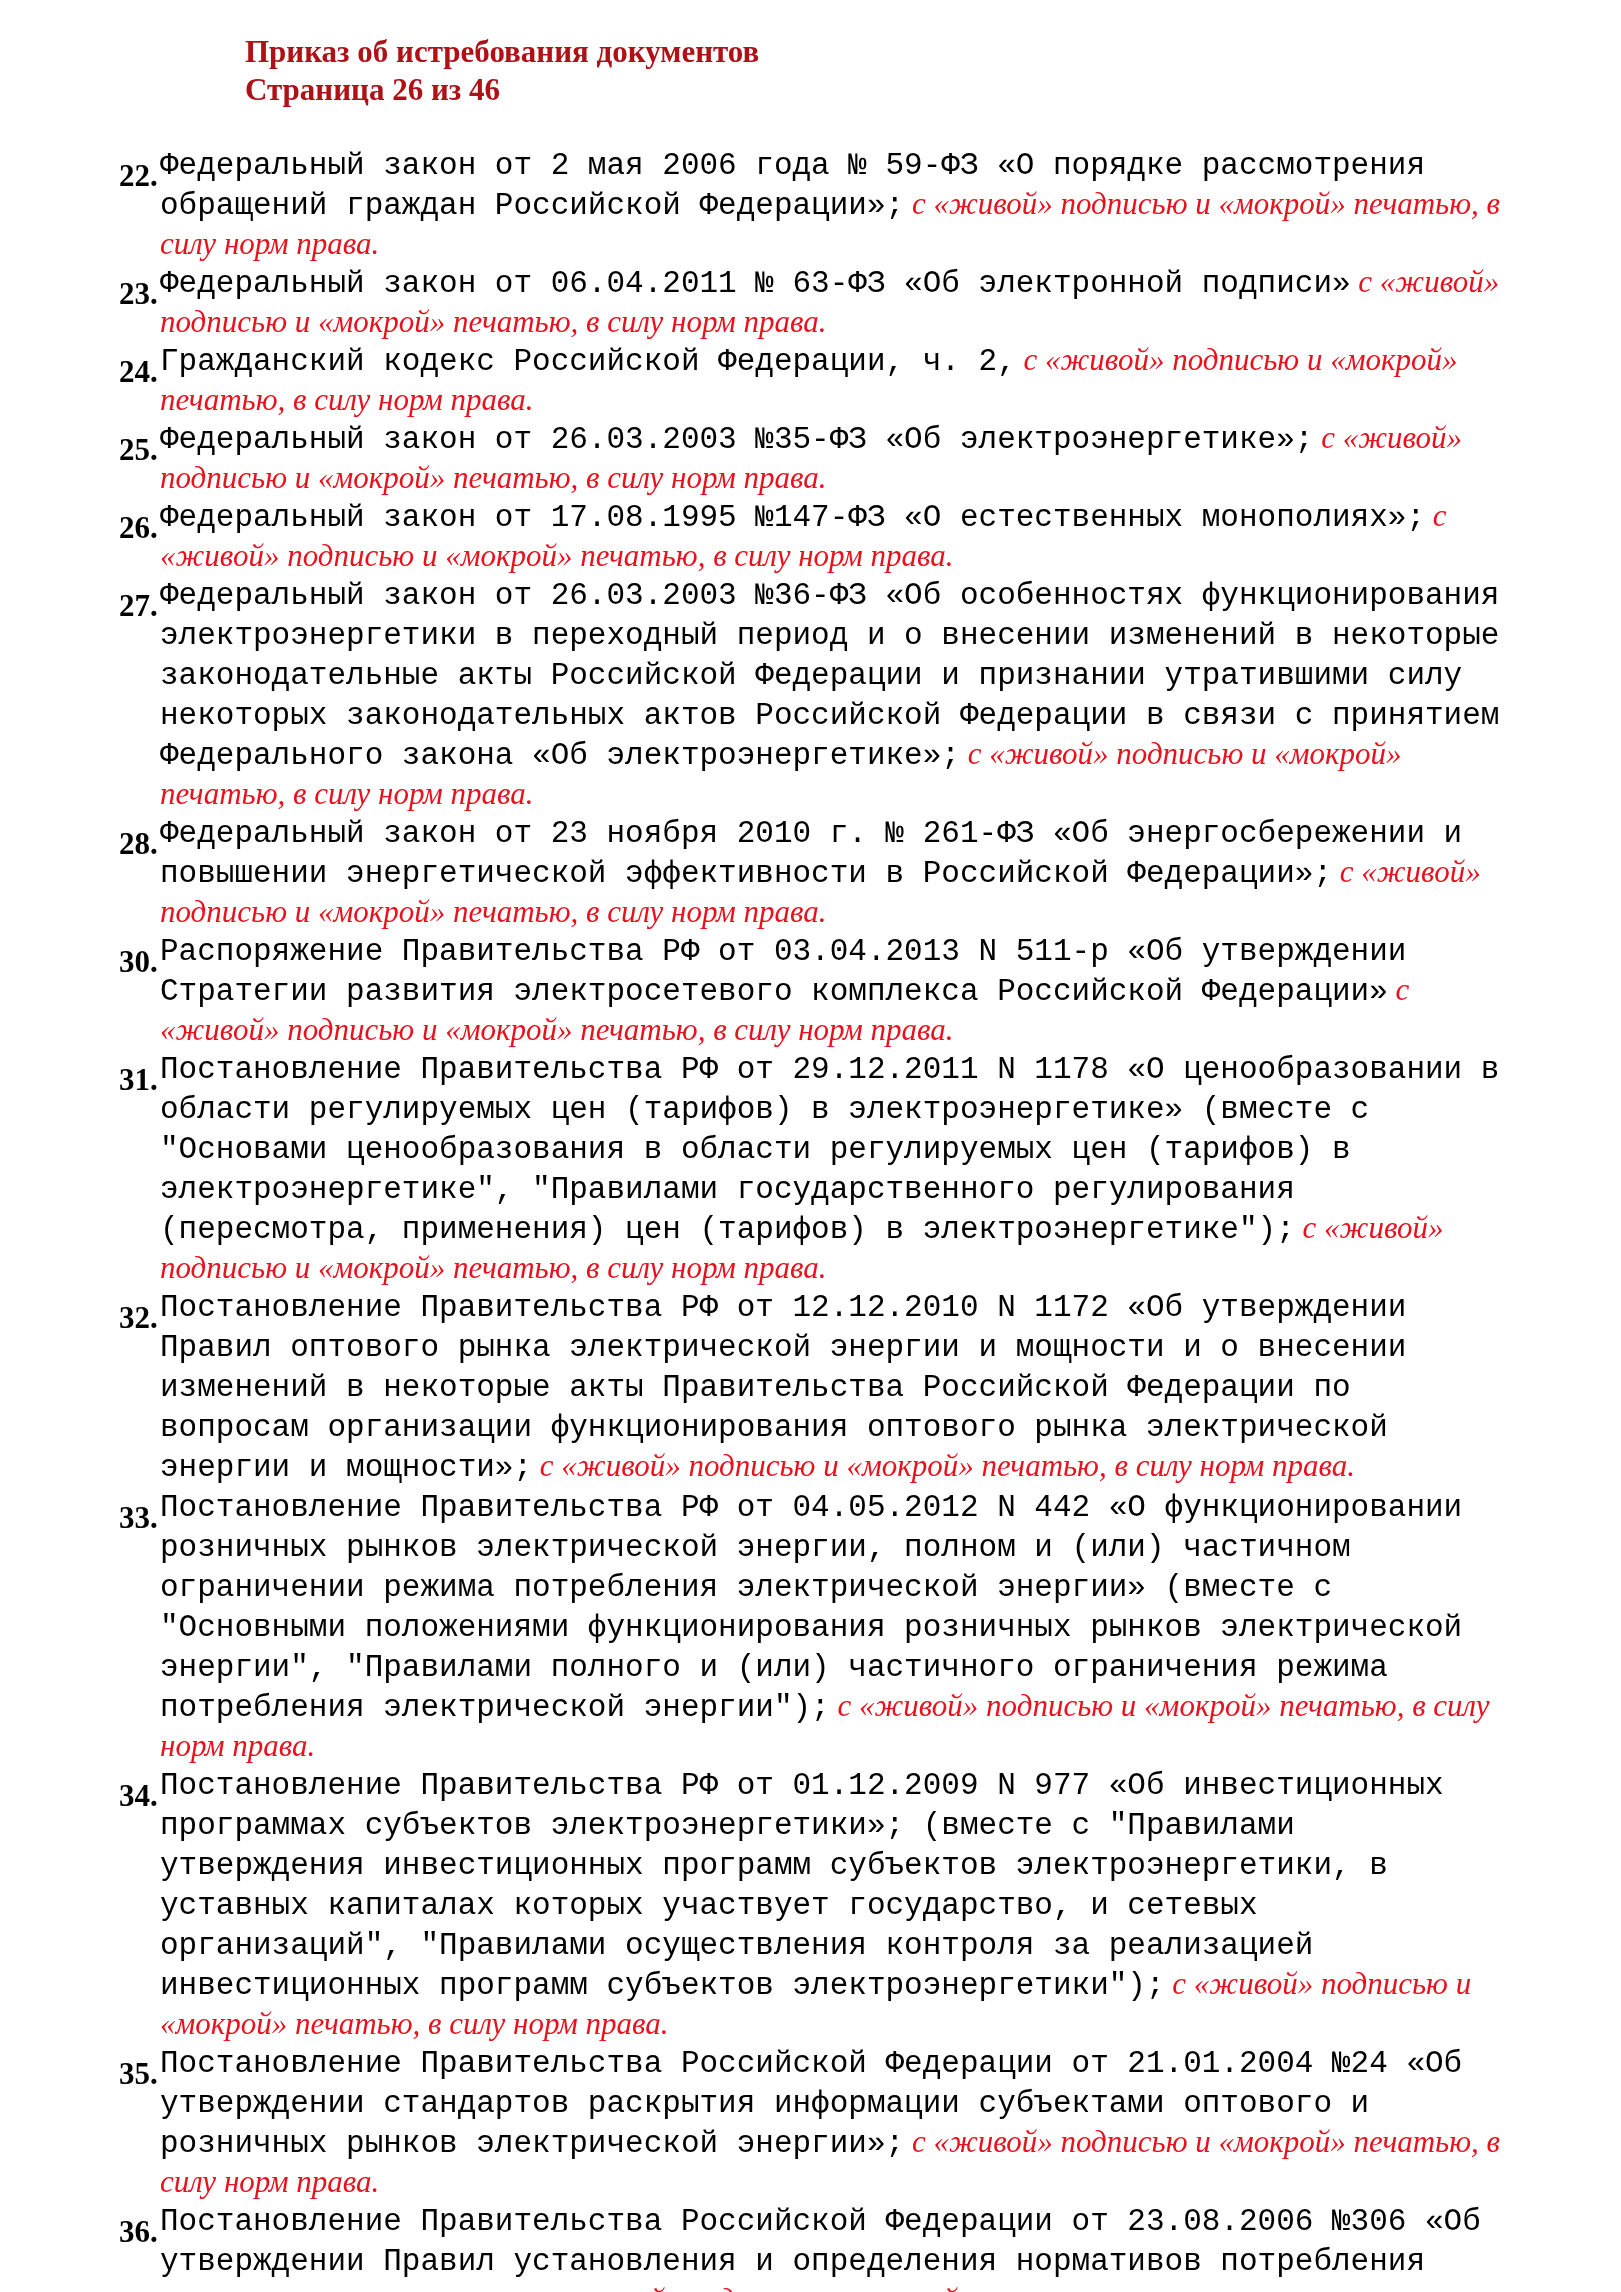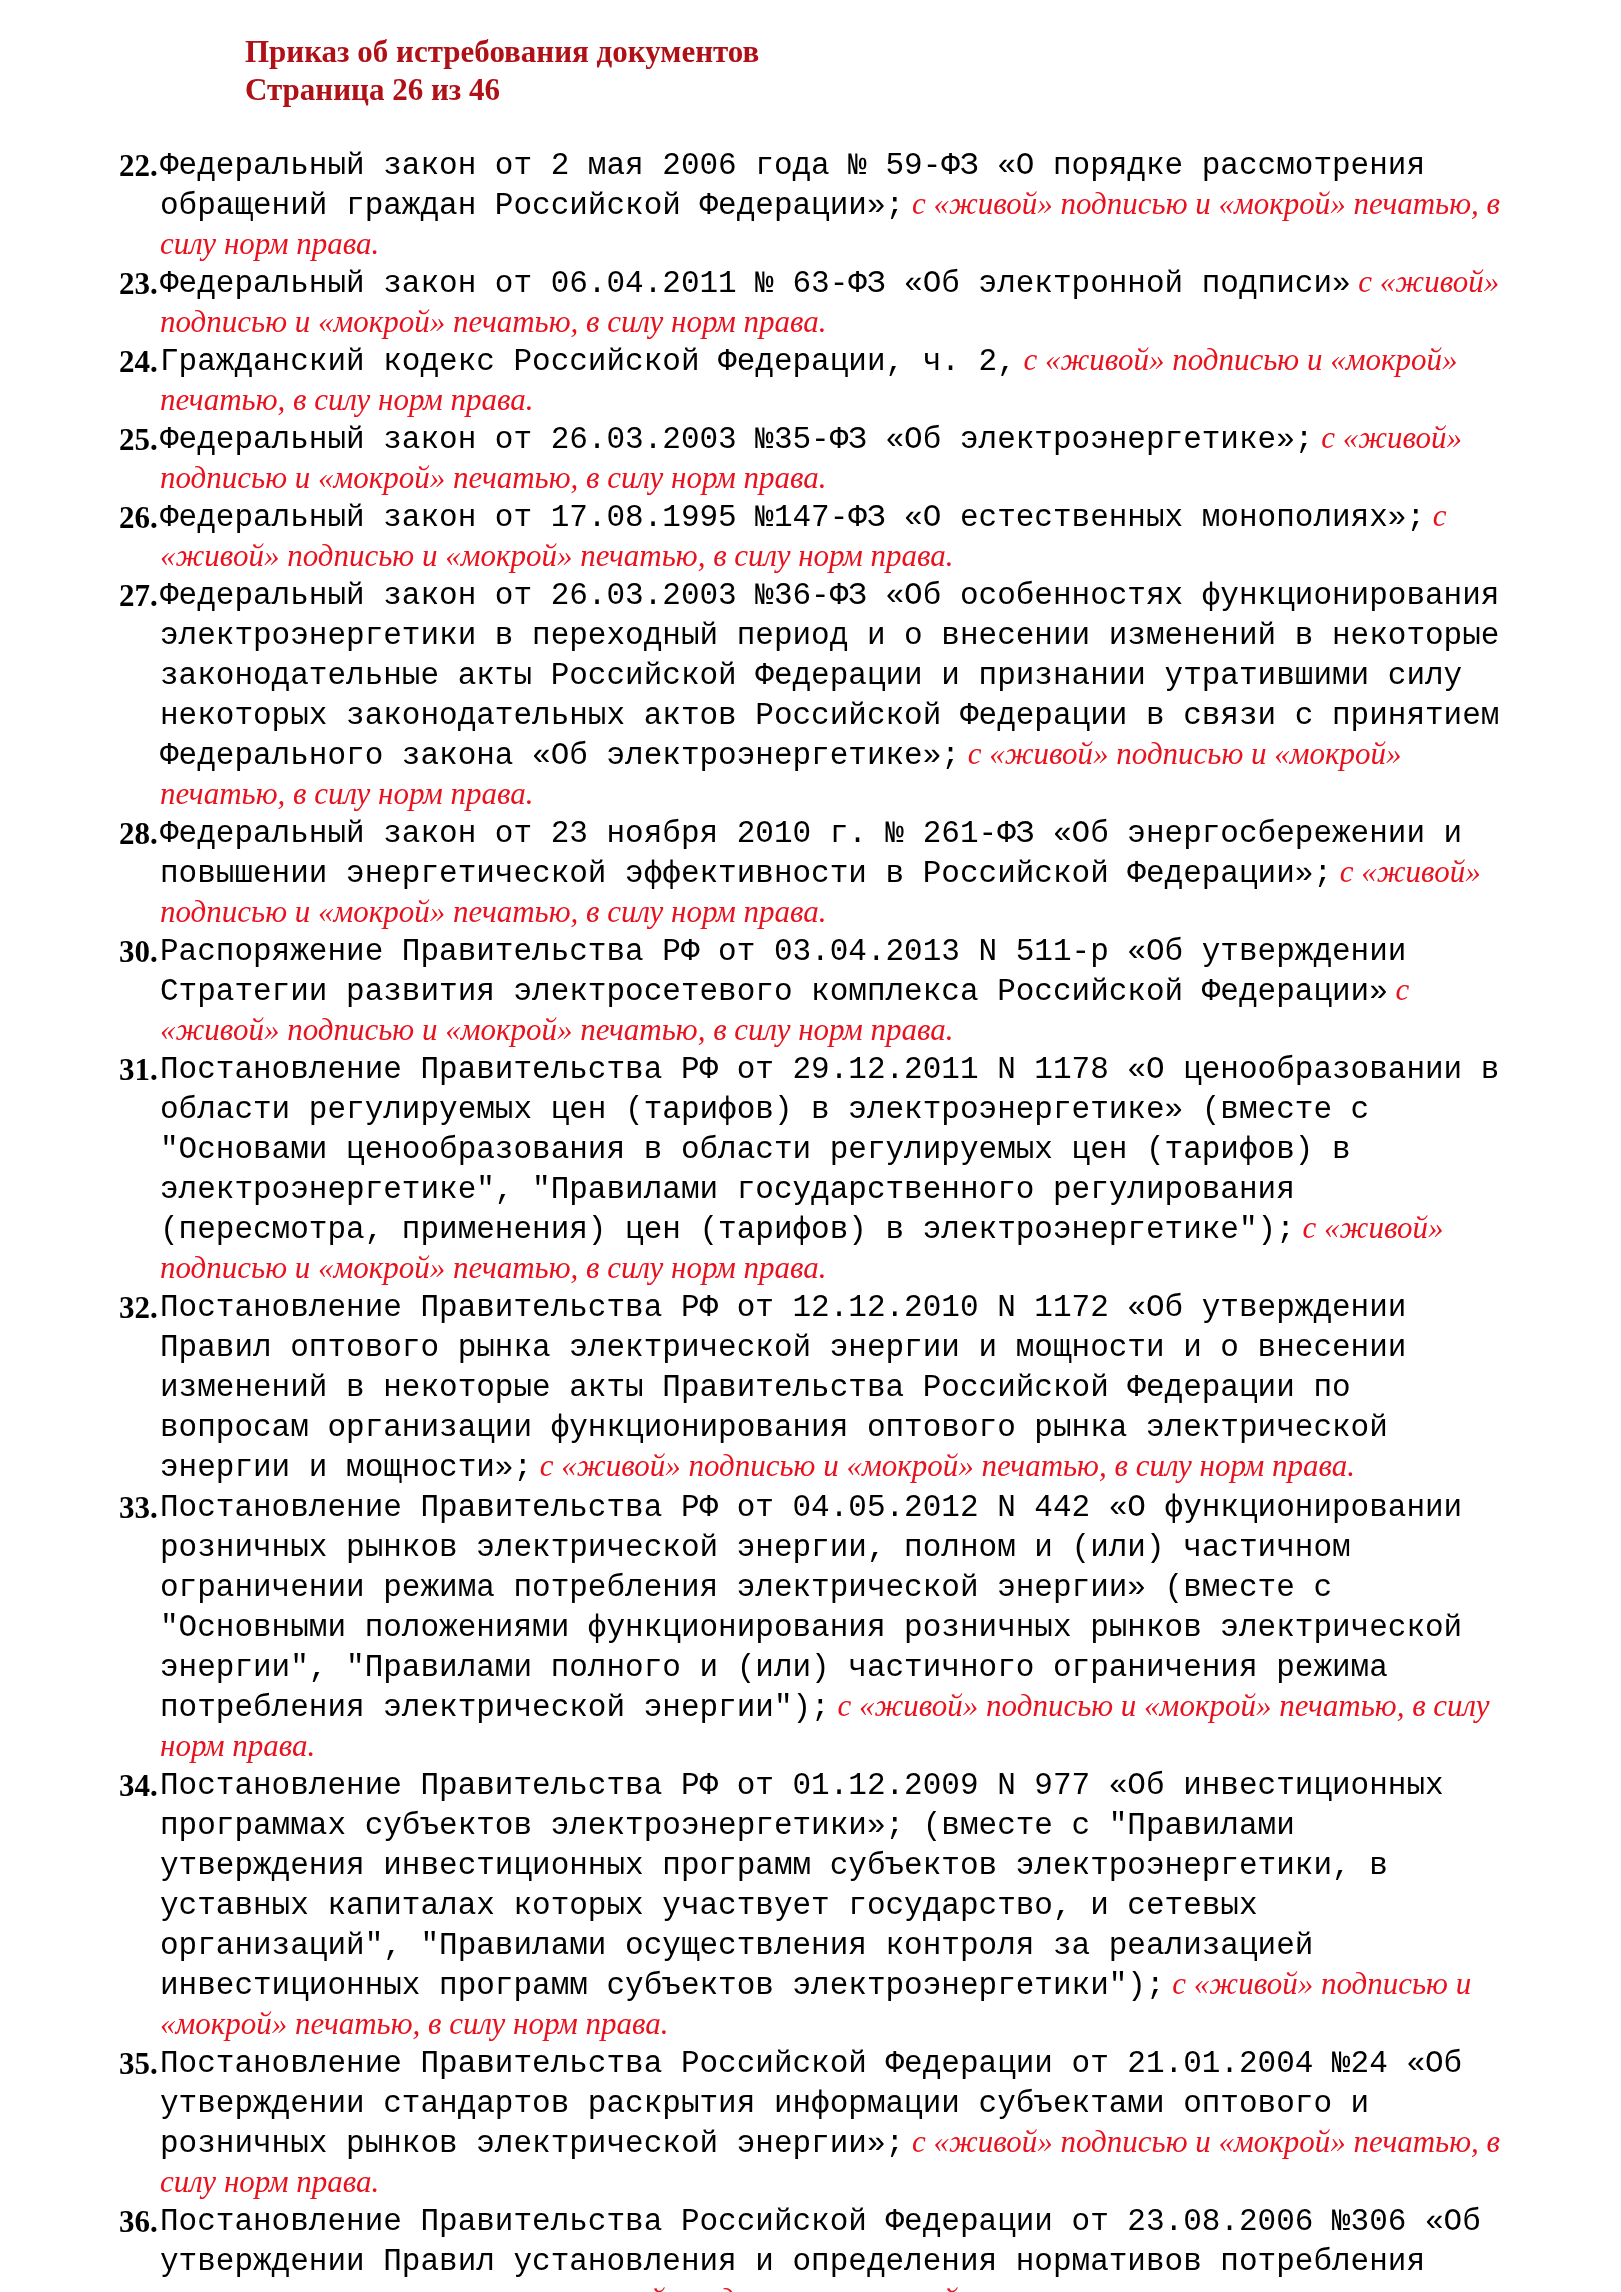--- a/index.html
+++ b/index.html
@@ -34,21 +34,21 @@
     font-size: 31px;
     line-height: 38px;
     text-align: left;
   }
   .ref-item {
     position: relative;
   }
   .ref-num {
     position: absolute;
     left: -41px;
-    top: 2px;
+    top: 12px;
     font-weight: bold;
     color: #000000;
   }
   .law-text {
     color: #000000;
     font-family: Liberation Mono, monospace;
   }
   .note-text {
     color: #e8111d;
     font-style: italic;

